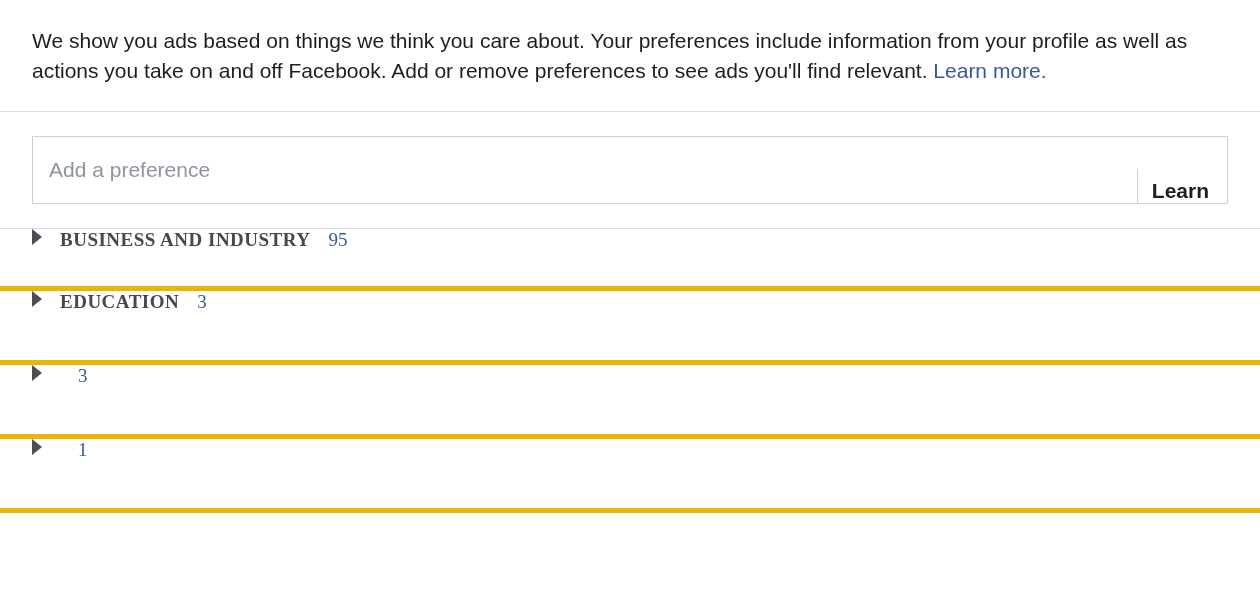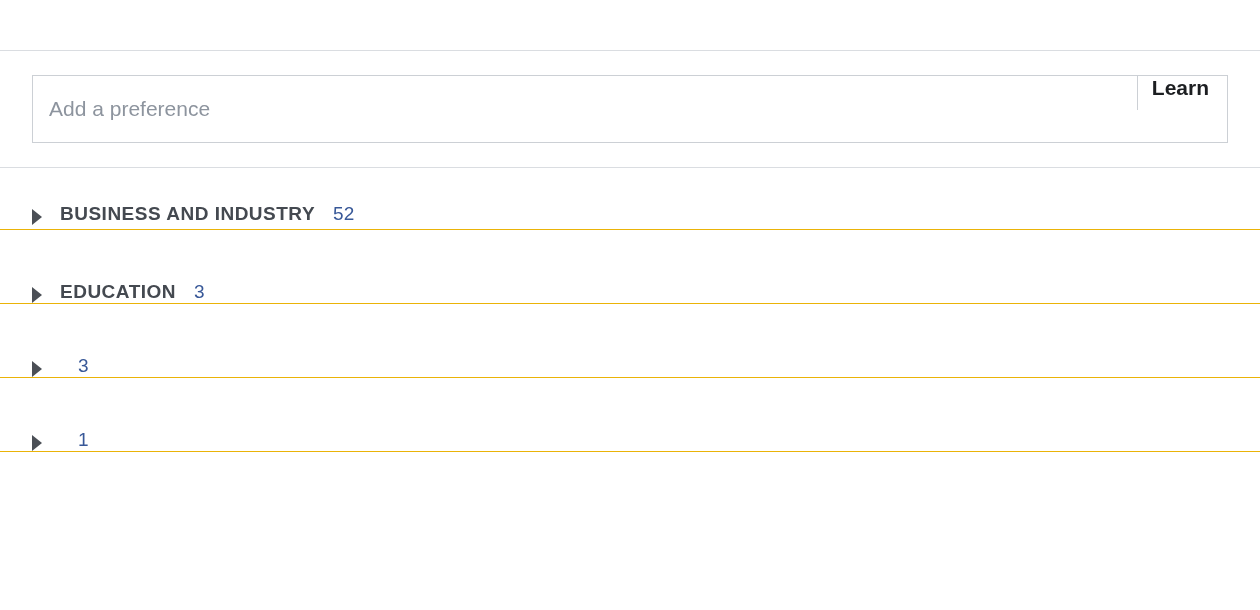--- a/index.html
+++ b/index.html
@@ -39,21 +39,21 @@
     }
     .divider-top {
       border-top: 1px solid #dadde1;
       margin-top: 0;
     }
     .search-section {
       padding: 24px 32px 24px 32px;
     }
     .search-box {
       display: flex;
-      align-items: flex-start;
+      align-items: flex-end;
       border: 1px solid #ccd0d5;
       background: #fff;
       height: 68px;
     }
     .search-input {
       flex: 1;
       border: none;
       outline: none;
       font-size: 21px;
       padding: 0 16px;
@@ -78,25 +78,26 @@
       cursor: pointer;
       background: none;
       border: none;
       font-family: inherit;
     }
     .category-list {
       border-top: 1px solid #dadde1;
     }
     .category-row {
       display: flex;
-      align-items: flex-end;
+      align-items: flex-start;
       padding: 0 32px;
       height: 74px;
-      border-bottom: 1px solid #eab308;
+      border-bottom: 5px solid #eab308;
       cursor: pointer;
+      font-family: Liberation Serif, serif;
     }
     .category-row:first-child {
       border-top: none;
       height: 62px;
       padding-bottom: 4px;
     }
     .chevron-icon {
       width: 0;
       height: 0;
       border-top: 8px solid transparent;
@@ -118,38 +119,41 @@
       color: #385898;
       margin-left: 18px;
     }
   </style>
 </head>
 <body>
 
 <div class="container">
 
   <div class="header-section">
+    <p class="description">
+      <span>We show you ads based on things we think you care about. Your preferences include information from your profile as well as actions you take on and off Facebook. Add or remove preferences to see ads you'll find relevant. </span><a class="learn-more">Learn more.</a>
+    </p>
   </div>
 
   <div class="divider-top"></div>
 
   <div class="search-section">
     <div class="search-box">
       <input type="text" class="search-input" placeholder="Add a preference" style="">
       <div class="browse-divider"></div>
       <button class="browse-button">Learn</button>
     </div>
   </div>
 
   <div class="category-list">
 
     <div class="category-row">
       <span class="chevron-icon"></span>
       <span class="category-label">BUSINESS AND INDUSTRY</span>
-      <span class="category-count">52</span>
+      <span class="category-count">95</span>
     </div>
 
     <div class="category-row">
       <span class="chevron-icon"></span>
       <span class="category-label">EDUCATION</span>
       <span class="category-count">3</span>
     </div>
 
     <div class="category-row">
       <span class="chevron-icon"></span>

